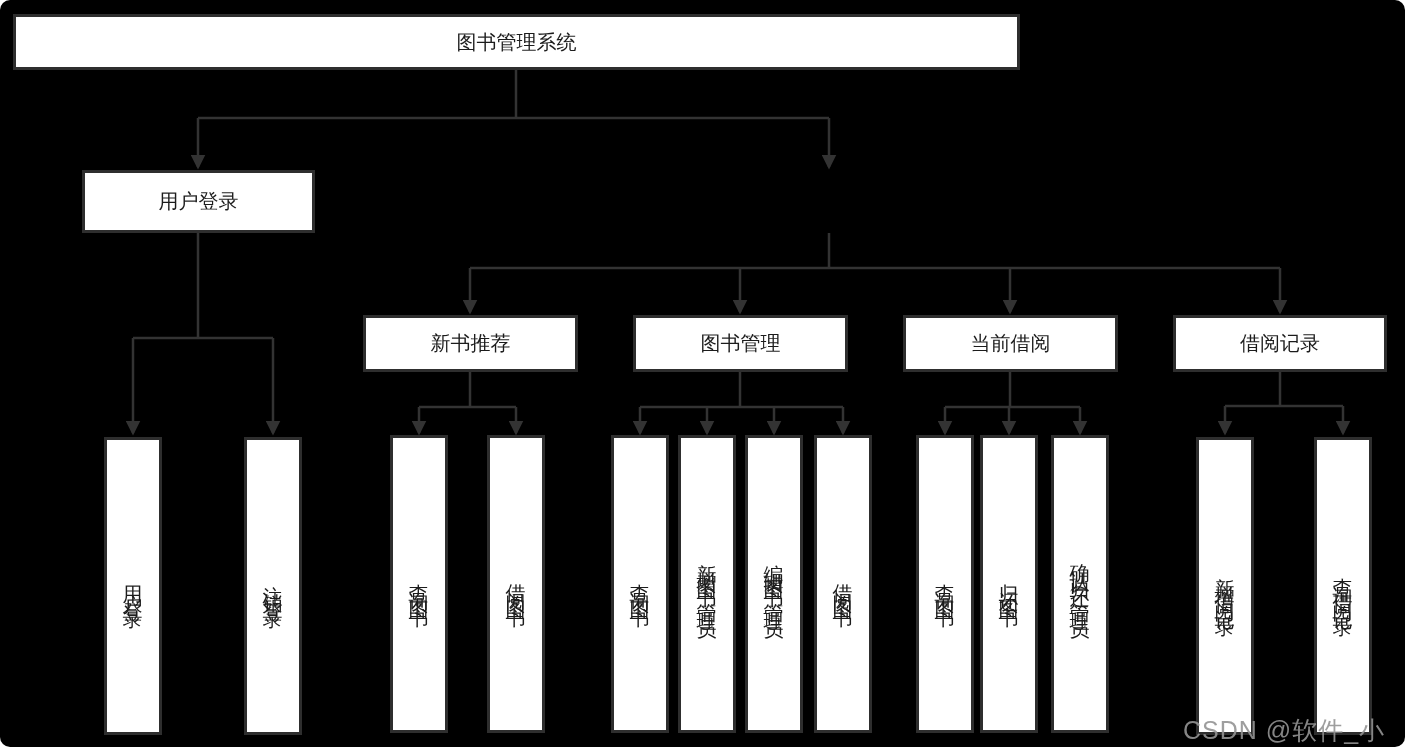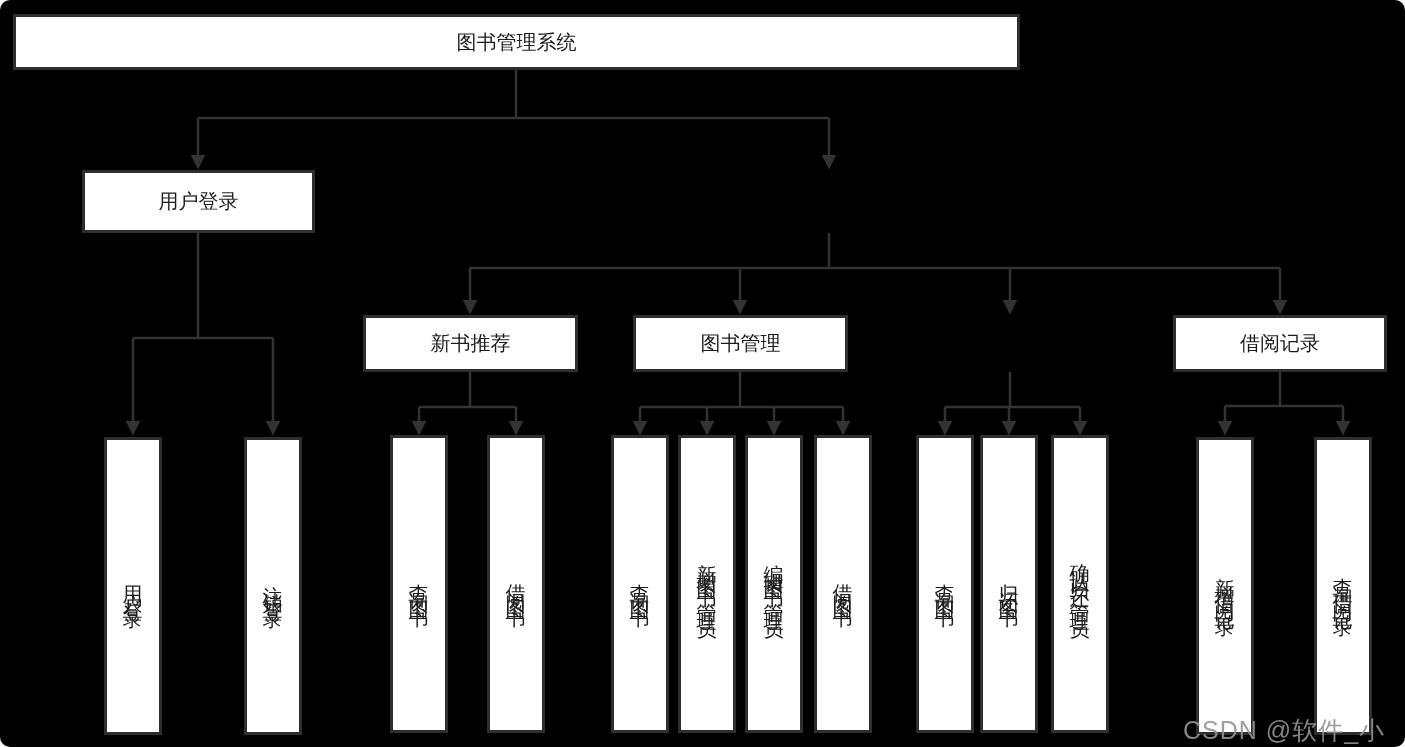--- a/index.html
+++ b/index.html
@@ -77,20 +77,23 @@
   <div class="box" style="left:82px;top:170px;width:233px;height:63px;">
     <span>用户登录</span>
   </div>
 
   <div class="box" style="left:363px;top:315px;width:215px;height:57px;">
     <span>新书推荐</span>
   </div>
   <div class="box" style="left:633px;top:315px;width:215px;height:57px;">
     <span>图书管理</span>
   </div>
+  <div class="box" style="left:903px;top:315px;width:215px;height:57px;">
+    <span>当前借阅</span>
+  </div>
   <div class="box" style="left:1173px;top:315px;width:214px;height:57px;">
     <span>借阅记录</span>
   </div>
 
   <div class="box vbox" style="left:104px;top:437px;width:58px;height:298px;">
     <span>用户登录</span>
   </div>
   <div class="box vbox" style="left:244px;top:437px;width:58px;height:298px;">
     <span>注销登录</span>
   </div>

